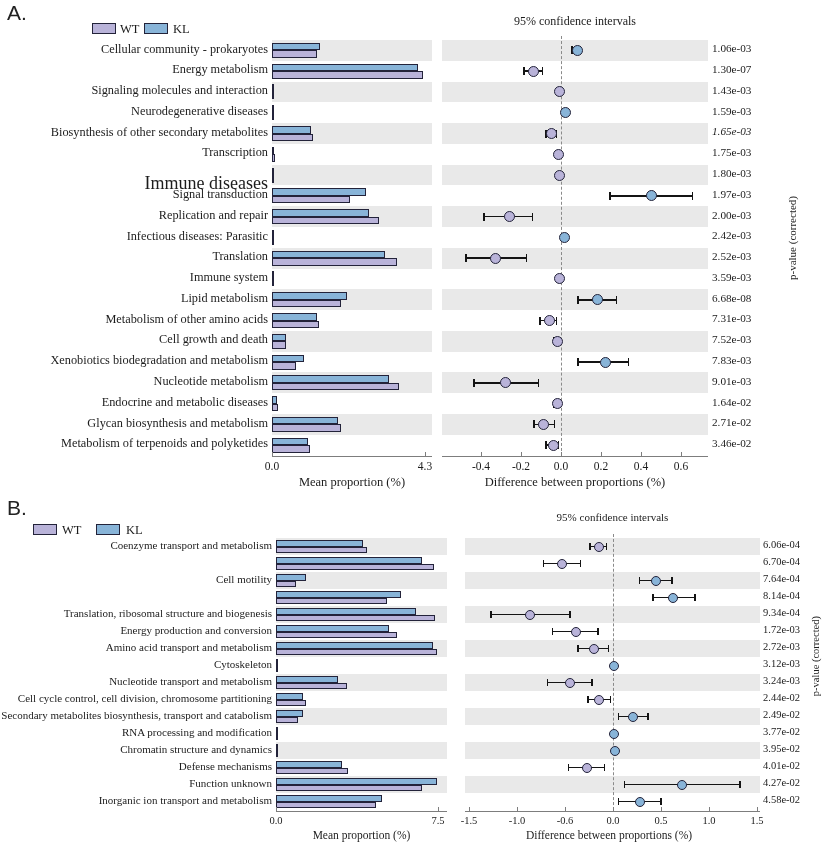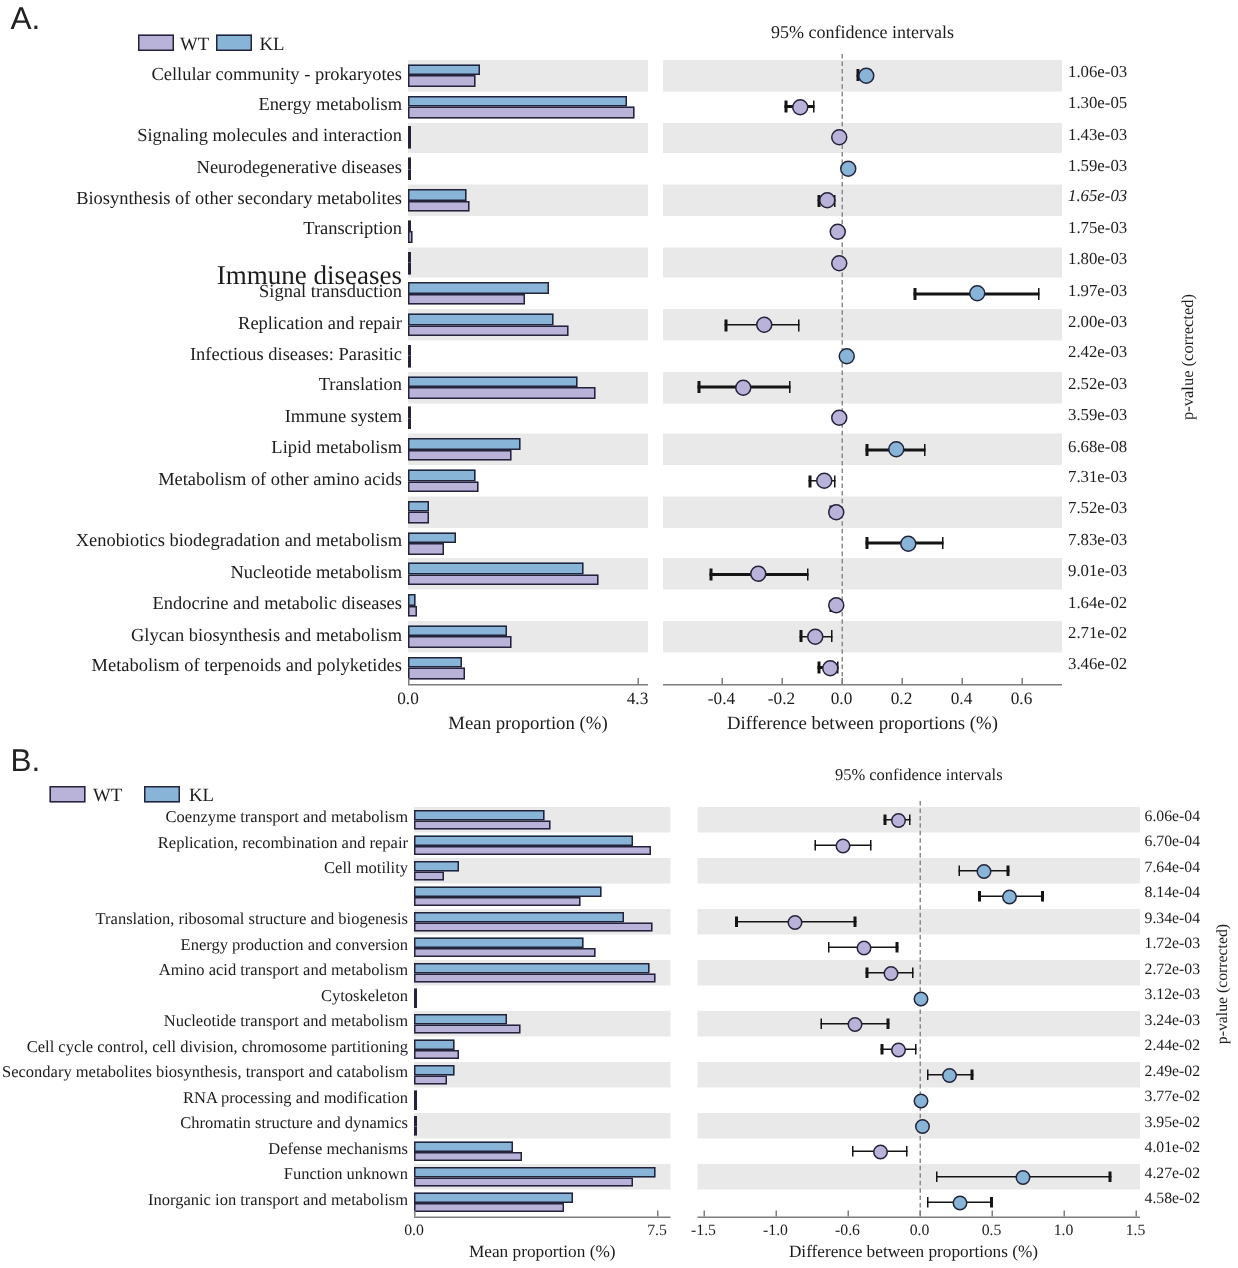--- a/index.html
+++ b/index.html
@@ -68,21 +68,21 @@
       <div class="cap" style="left: 579.5px; top: 46.39px; height: 8px;"></div>
       <div class="dot" style="left: 571.5px; top: 44.89px; width: 11px; height: 11px; background: rgb(136, 180, 216);"></div>
       <div class="pval" style="left: 712px; top: 42.326px; font-size: 11.2px;">1.06e-03</div>
       <div class="cat-label" style="left: 0px; top: 62.314px; width: 268px; font-size: 12.3px;">Energy metabolism</div>
       <div class="bar" style="left: 272px; top: 63.67px; width: 146.24px; height: 7.5px; background: rgb(136, 180, 216);"></div>
       <div class="bar" style="left: 272px; top: 71.17px; width: 151.221px; height: 7.5px; background: rgb(185, 179, 217);"></div>
       <div class="whisker" style="left: 523px; top: 70.42px; width: 20px;"></div>
       <div class="cap" style="left: 523px; top: 67.17px; height: 8px;"></div>
       <div class="cap" style="left: 541.5px; top: 67.17px; height: 8px;"></div>
       <div class="dot" style="left: 527.5px; top: 65.67px; width: 11px; height: 11px; background: rgb(185, 179, 217);"></div>
-      <div class="pval" style="left: 712px; top: 63.106px; font-size: 11.2px;">1.30e-05</div>
+      <div class="pval" style="left: 712px; top: 63.106px; font-size: 11.2px;">1.30e-07</div>
       <div class="cat-label" style="left: 0px; top: 83.094px; width: 268px; font-size: 12.3px;">Signaling molecules and interaction</div>
       <div class="bar" style="left: 272px; top: 84.45px; width: 1.2px; height: 7.5px; background: rgb(136, 180, 216);"></div>
       <div class="bar" style="left: 272px; top: 91.95px; width: 1.2px; height: 7.5px; background: rgb(185, 179, 217);"></div>
       <div class="whisker" style="left: 557px; top: 91.2px; width: 4px;"></div>
       <div class="cap" style="left: 557px; top: 87.95px; height: 8px;"></div>
       <div class="cap" style="left: 559.5px; top: 87.95px; height: 8px;"></div>
       <div class="dot" style="left: 553.5px; top: 86.45px; width: 11px; height: 11px; background: rgb(185, 179, 217);"></div>
       <div class="pval" style="left: 712px; top: 83.886px; font-size: 11.2px;">1.43e-03</div>
       <div class="cat-label" style="left: 0px; top: 103.874px; width: 268px; font-size: 12.3px;">Neurodegenerative diseases</div>
       <div class="bar" style="left: 272px; top: 105.23px; width: 2.4907px; height: 7.5px; background: rgb(136, 180, 216);"></div>
@@ -165,20 +165,21 @@
       <div class="dot" style="left: 591.5px; top: 294.25px; width: 11px; height: 11px; background: rgb(136, 180, 216);"></div>
       <div class="pval" style="left: 712px; top: 291.686px; font-size: 11.2px;">6.68e-08</div>
       <div class="cat-label" style="left: 0px; top: 311.674px; width: 268px; font-size: 12.3px;">Metabolism of other amino acids</div>
       <div class="bar" style="left: 272px; top: 313.03px; width: 45.1884px; height: 7.5px; background: rgb(136, 180, 216);"></div>
       <div class="bar" style="left: 272px; top: 320.53px; width: 47.3233px; height: 7.5px; background: rgb(185, 179, 217);"></div>
       <div class="whisker" style="left: 539px; top: 319.78px; width: 18px;"></div>
       <div class="cap" style="left: 539px; top: 316.53px; height: 8px;"></div>
       <div class="cap" style="left: 555.5px; top: 316.53px; height: 8px;"></div>
       <div class="dot" style="left: 543.5px; top: 315.03px; width: 11px; height: 11px; background: rgb(185, 179, 217);"></div>
       <div class="pval" style="left: 712px; top: 312.466px; font-size: 11.2px;">7.31e-03</div>
+      <div class="cat-label" style="left: 0px; top: 332.454px; width: 268px; font-size: 12.3px;">Cell growth and death</div>
       <div class="bar" style="left: 272px; top: 333.81px; width: 13.5209px; height: 7.5px; background: rgb(136, 180, 216);"></div>
       <div class="bar" style="left: 272px; top: 341.31px; width: 14.2326px; height: 7.5px; background: rgb(185, 179, 217);"></div>
       <div class="whisker" style="left: 553px; top: 340.56px; width: 7px;"></div>
       <div class="cap" style="left: 553px; top: 337.31px; height: 8px;"></div>
       <div class="cap" style="left: 558.5px; top: 337.31px; height: 8px;"></div>
       <div class="dot" style="left: 551.5px; top: 335.81px; width: 11px; height: 11px; background: rgb(185, 179, 217);"></div>
       <div class="pval" style="left: 712px; top: 333.246px; font-size: 11.2px;">7.52e-03</div>
       <div class="cat-label" style="left: 0px; top: 353.234px; width: 268px; font-size: 12.3px;">Xenobiotics biodegradation and metabolism</div>
       <div class="bar" style="left: 272px; top: 354.59px; width: 32.0233px; height: 7.5px; background: rgb(136, 180, 216);"></div>
       <div class="bar" style="left: 272px; top: 362.09px; width: 24.1953px; height: 7.5px; background: rgb(185, 179, 217);"></div>
@@ -267,21 +268,20 @@
       <div class="band" style="left: 465px; top: 280px; width: 295px; height: 17px;"></div>
       <div class="zero-line" style="left: 613px; top: 38px; height: 276px;"></div>
       <div class="cat-label" style="left: 0px; top: 42.58px; width: 272px; font-size: 11px;">Coenzyme transport and metabolism</div>
       <div class="bar" style="left: 276px; top: 44px; width: 87.48px; height: 6.5px; background: rgb(136, 180, 216);"></div>
       <div class="bar" style="left: 276px; top: 50.5px; width: 90.72px; height: 6.5px; background: rgb(185, 179, 217);"></div>
       <div class="whisker" style="left: 589px; top: 49.75px; width: 18.24px;"></div>
       <div class="cap" style="left: 589px; top: 47px; height: 7px;"></div>
       <div class="cap" style="left: 605.74px; top: 47px; height: 7px;"></div>
       <div class="dot" style="left: 593.6px; top: 45.5px; width: 10px; height: 10px; background: rgb(185, 179, 217);"></div>
       <div class="pval" style="left: 763px; top: 42.94px; font-size: 10.5px;">6.06e-04</div>
-      <div class="cat-label" style="left: 0px; top: 59.58px; width: 272px; font-size: 11px;">Replication, recombination and repair</div>
       <div class="bar" style="left: 276px; top: 61px; width: 146.232px; height: 6.5px; background: rgb(136, 180, 216);"></div>
       <div class="bar" style="left: 276px; top: 67.5px; width: 157.68px; height: 6.5px; background: rgb(185, 179, 217);"></div>
       <div class="whisker" style="left: 542.92px; top: 66.75px; width: 38.4px;"></div>
       <div class="cap" style="left: 542.92px; top: 64px; height: 7px;"></div>
       <div class="cap" style="left: 579.82px; top: 64px; height: 7px;"></div>
       <div class="dot" style="left: 557.12px; top: 62.5px; width: 10px; height: 10px; background: rgb(185, 179, 217);"></div>
       <div class="pval" style="left: 763px; top: 59.94px; font-size: 10.5px;">6.70e-04</div>
       <div class="cat-label" style="left: 0px; top: 76.58px; width: 272px; font-size: 11px;">Cell motility</div>
       <div class="bar" style="left: 276px; top: 78px; width: 29.592px; height: 6.5px; background: rgb(136, 180, 216);"></div>
       <div class="bar" style="left: 276px; top: 84.5px; width: 19.872px; height: 6.5px; background: rgb(185, 179, 217);"></div>

